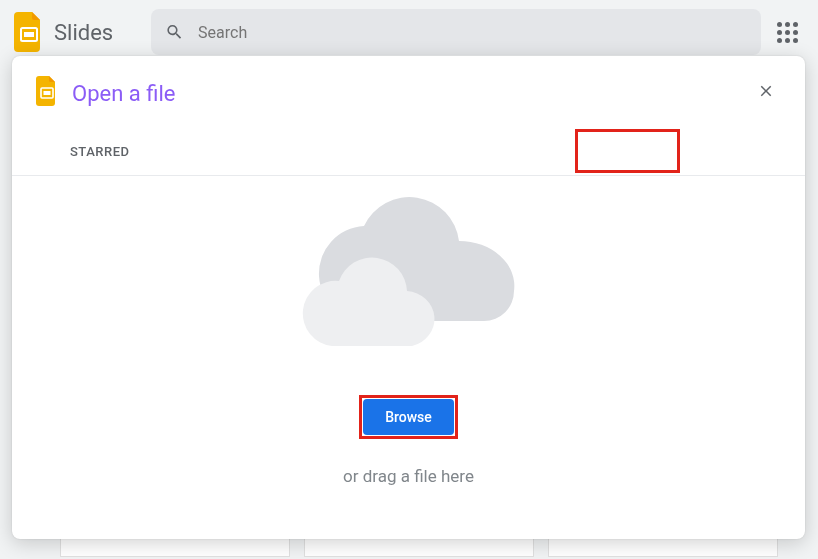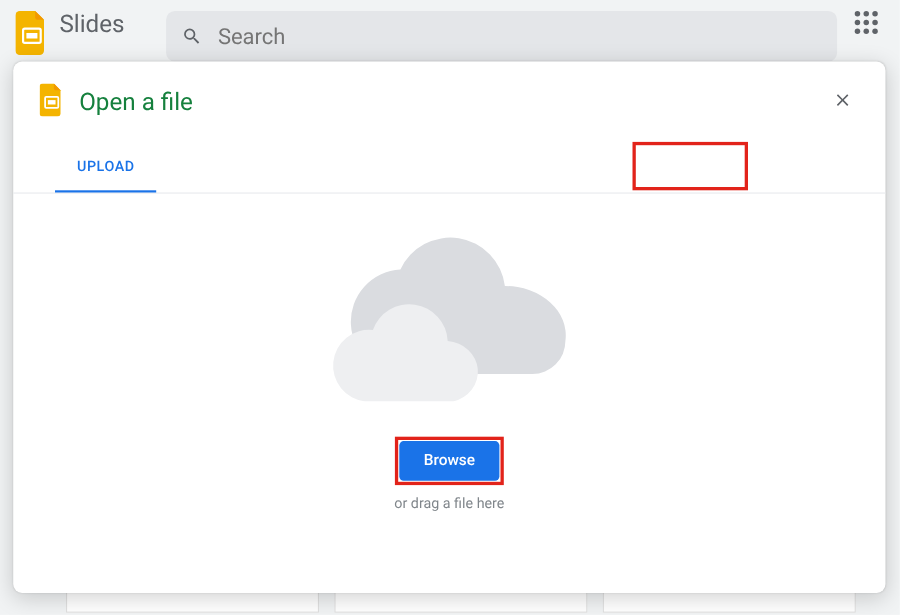--- a/index.html
+++ b/index.html
@@ -1,42 +1,42 @@
 <!DOCTYPE html>
 <html><head>
 <meta charset="utf-8">
 <style>
   * { box-sizing: border-box; margin: 0; padding: 0; font-family: 'Google Sans', Roboto, Arial, sans-serif; }
   body { width: 818px; height: 559px; background: #f1f3f4; overflow: hidden; position: relative; }
 
-  .topbar { display: flex; padding: 10px 14px; height: 64px; gap: 8px; }
+  .topbar { display: flex; align-items: center; padding: 10px 14px; height: 64px; gap: 8px; }
   .app-icon { width: 30px; height: 40px; position: relative; }
   .app-name { font-size: 22px; color: #5f6368; margin-left: 2px; margin-right: 30px; }
   .search-wrap { flex: 1; max-width: 610px; background: #e4e6e9; border-radius: 8px; display: flex; align-items: center; padding: 0 14px; height: 46px; gap: 14px; }
-  .search-wrap input { border: none; background: transparent; outline: none; font-size: 20px; color: #0f766e; width: 100%; }
+  .search-wrap input { border: none; background: transparent; outline: none; font-size: 16px; color: #0f766e; width: 100%; }
   .apps-grid-icon { display: grid; grid-template-columns: repeat(3, 5px); grid-template-rows: repeat(3, 5px); gap: 3px; margin-left: auto; margin-right: 6px; }
   .apps-grid-icon span { width: 5px; height: 5px; background: #5f6368; border-radius: 50%; }
 
   .modal { position: absolute; top: 56px; left: 12px; width: 793px; height: 483px; background: #fff; border-radius: 8px; box-shadow: 0 4px 20px rgba(0,0,0,0.18), 0 0 2px rgba(0,0,0,0.12); display: flex; flex-direction: column; }
   .modal-header { display: flex; align-items: center; padding: 20px 24px 18px 24px; gap: 14px; }
-  .modal-title { font-size: 22px; color: #15803d; }
+  .modal-title { font-size: 22px; color: #8b5cf6; }
   .close-btn { margin-left: auto; cursor: pointer; padding: 6px; }
 
   .tabs { display: flex; border-bottom: 1px solid #e8eaed; padding-left: 38px; gap: 0; }
   .tab { font-size: 13px; font-weight: 500; letter-spacing: 0.5px; color: #5f6368; padding: 16px 20px 14px 20px; text-transform: uppercase; cursor: pointer; border-bottom: 2px solid transparent; }
   .tab.active { color: #1a73e8; border-bottom-color: #1a73e8; }
 
   .highlight-upload { position: absolute; border: 3px solid #e2231a; pointer-events: none; }
 
-  .content { flex: 1; display: flex; flex-direction: column; align-items: center; justify-content: center; gap: 8px; padding-bottom: 30px; }
+  .content { flex: 1; display: flex; flex-direction: column; align-items: center; justify-content: center; gap: 25px; padding-bottom: 30px; }
   .cloud-illo { width: 260px; height: 160px; position: relative; margin-bottom: 28px; margin-top: -14px; }
   .browse-wrap { position: relative; }
   .browse-btn { background: #1a73e8; color: #fff; border: none; padding: 10px 22px; font-size: 14px; font-weight: 500; border-radius: 4px; cursor: pointer; }
   .highlight-browse { position: absolute; top: -4px; left: -4px; right: -4px; bottom: -4px; border: 3px solid #e2231a; pointer-events: none; }
-  .drag-text { font-size: 13px; color: #80868b; margin-top: 6px; }
+  .drag-text { font-size: 17px; color: #80868b; margin-top: 6px; }
 
   .under-modal-row { position: absolute; bottom: 2px; left: 60px; right: 2px; height: 20px; display: flex; gap: 14px; }
   .under-card { width: 230px; height: 20px; background: #fff; border: 1px solid #e0e0e0; border-radius: 0; }
 </style>
 </head>
 <body>
 
 <div class="topbar">
   <div class="app-icon">
     <svg viewBox="0 0 30 40" width="30" height="40">
@@ -84,21 +84,21 @@
     </div>
     <div class="modal-title">Open a file</div>
     <div class="close-btn">
       <svg width="18" height="18" viewBox="0 0 24 24">
           <path fill="#5f6368" d="M19 6.41 17.59 5 12 10.59 6.41 5 5 6.41 10.59 12 5 17.59 6.41 19 12 13.41 17.59 19 19 17.59 13.41 12z"></path>
         </svg>
     </div>
   </div>
 
   <div class="tabs">
-    <div class="tab active">UPLOAD</div>
+    <div class="tab">STARRED</div>
   </div>
 
   <div class="highlight-upload" style="top:73px; left:563px; width:105px; height:44px;"></div>
 
   <div class="content">
     <div class="cloud-illo">
       <svg viewBox="0 0 260 160" width="260" height="160">
         <path d="M85 40 a50 50 0 0 1 95 15 a55 45 0 0 1 55 50 a30 30 0 0 1 -30 30 h-115 a35 35 0 0 1 -5 -95 z" fill="#dadce0"></path>
         <path d="M60 95 a35 35 0 0 1 68 10 a30 28 0 0 1 5 55 h-80 a30 30 0 0 1 7 -65 z" fill="#eeeff1"></path>
       </svg>

